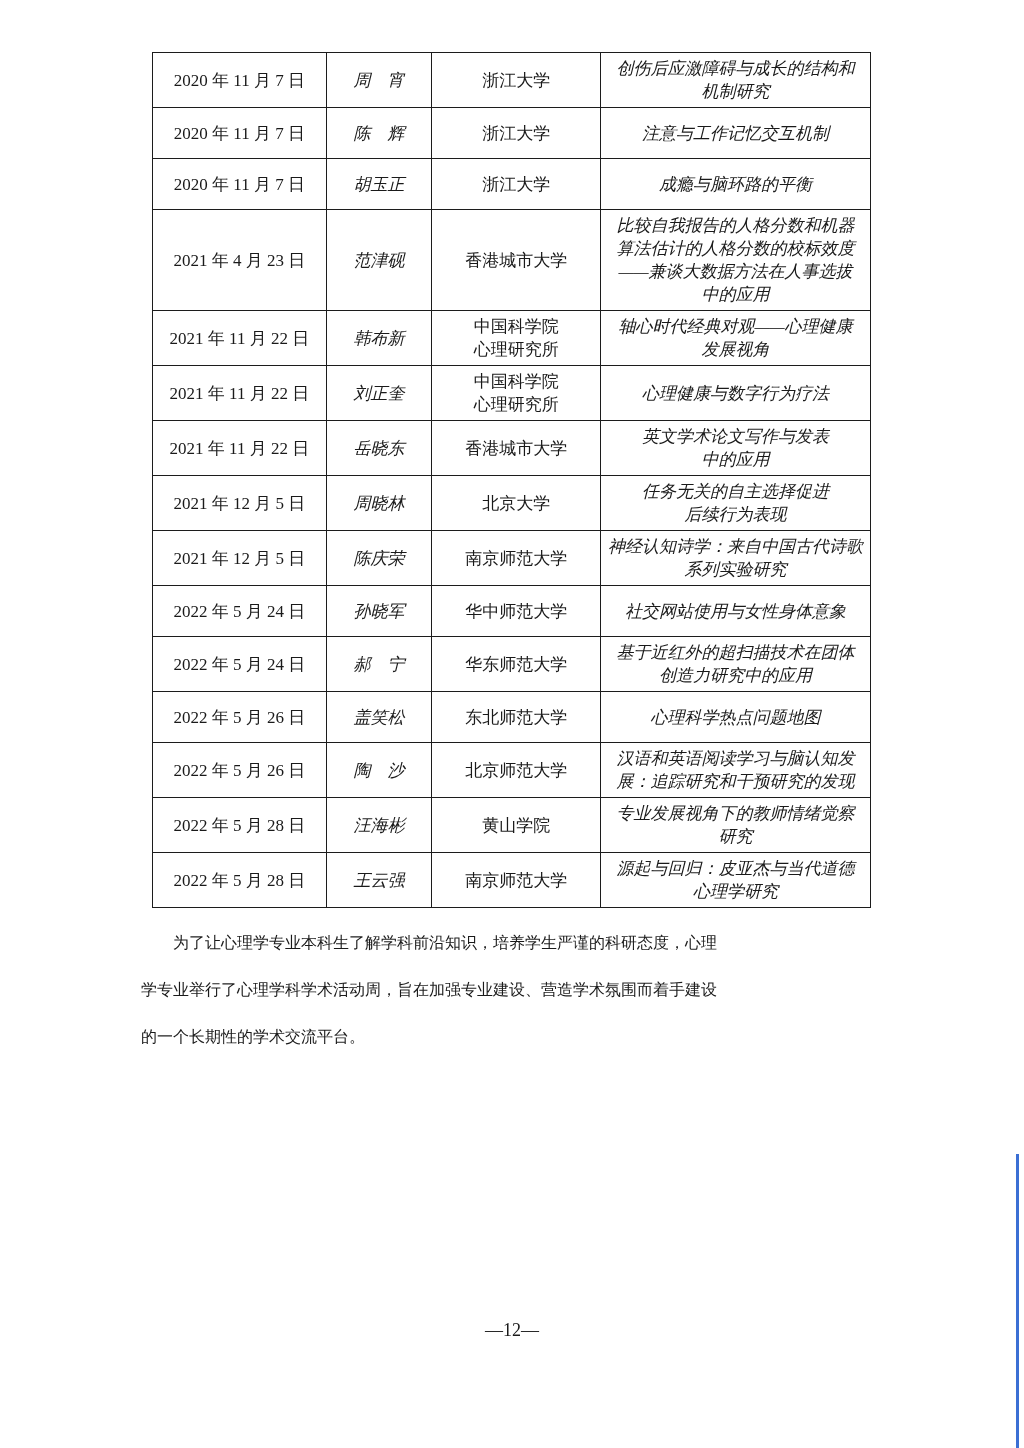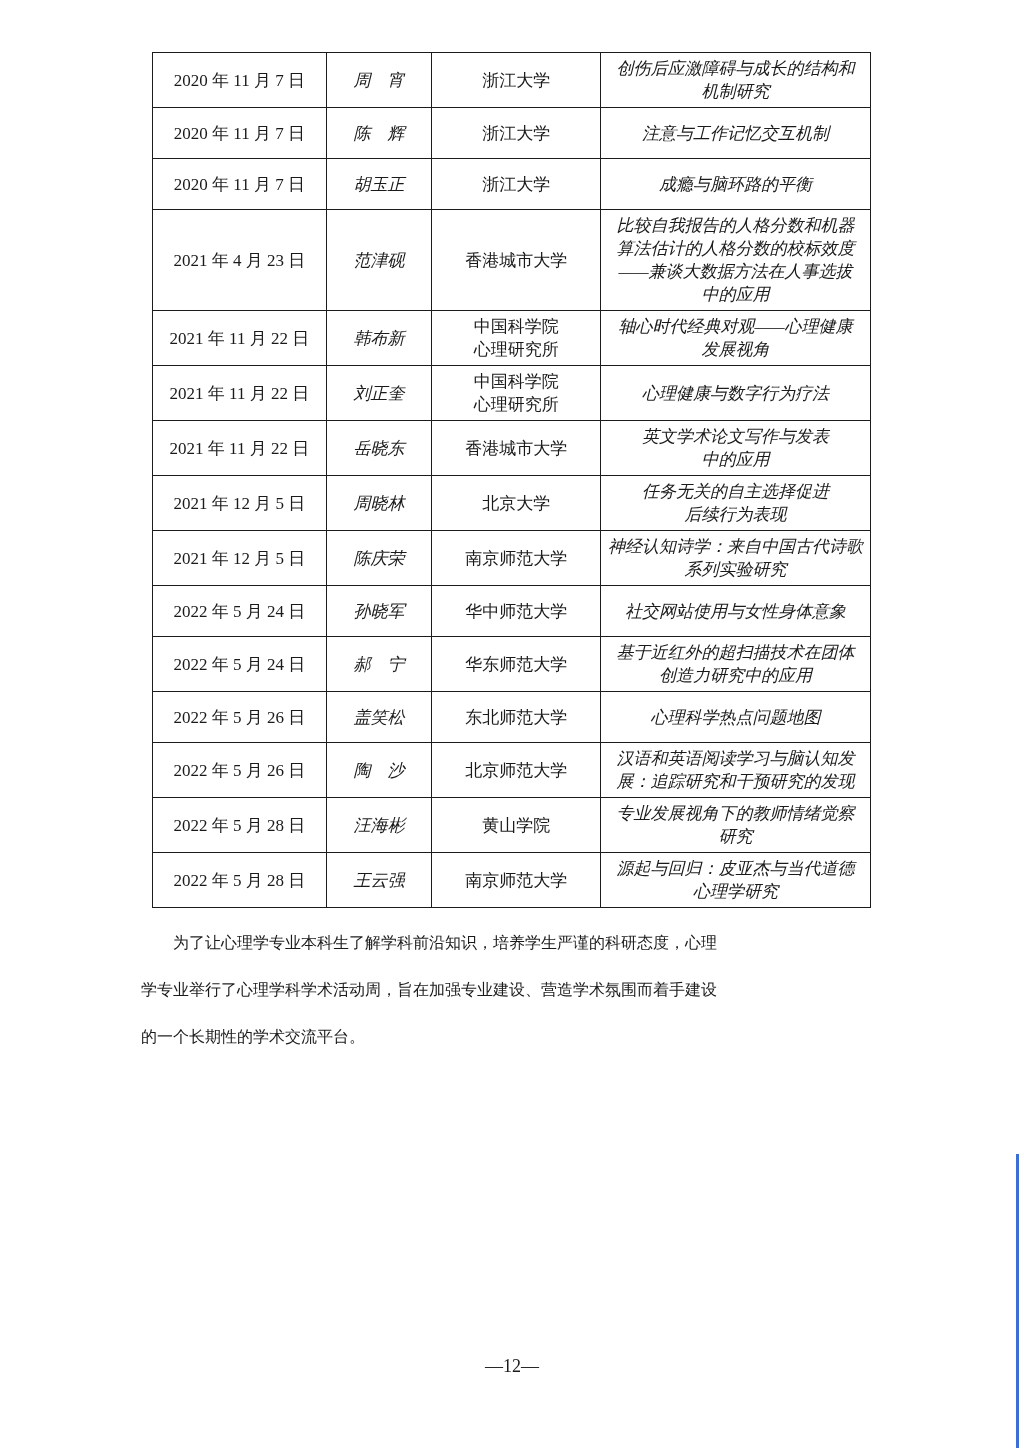--- a/index.html
+++ b/index.html
@@ -52,21 +52,20 @@
     text-align: justify;
     white-space: pre-line;
   }
   .page-number {
     position: absolute;
     left: 0;
     top: 1320px;
     width: 100%;
     text-align: center;
     font-size: 18px;
-    margin-top: 36px;
   }
   .scrollbar-thumb {
     position: absolute;
     right: 5px;
     top: 1154px;
     width: 3px;
     height: 294px;
   }
 </style>
 </head>

